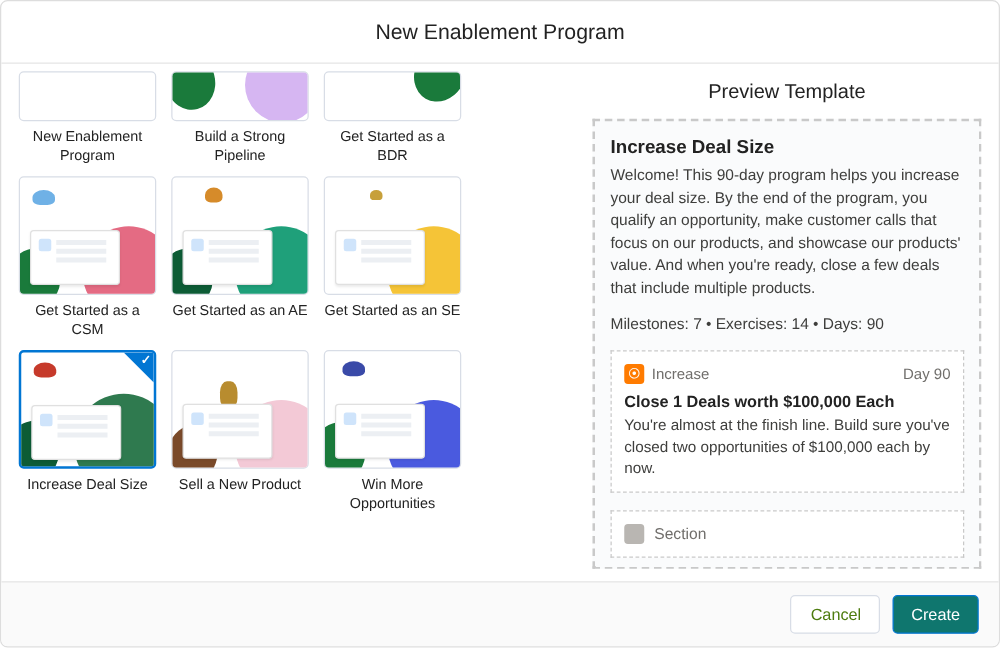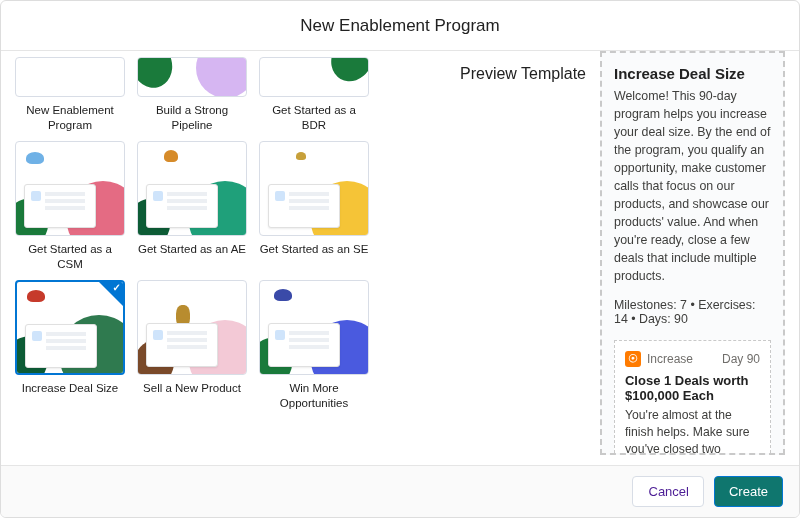--- a/index.html
+++ b/index.html
@@ -15,37 +15,37 @@
   .tile-card .check::after { content: "✓"; position: absolute; top: -24px; right: 2px; color: #fff; font-size: 10px; font-weight: bold; }
   .tile-card.row0 { height: 40px; }
   .tile-label { font-size: 11.5px; color: #222; text-align: center; margin-top: 6px; line-height: 1.3; max-width: 110px; }
   .thumb-card { position: absolute; left: 8px; top: 42px; width: 72px; height: 44px; background: #fff; border: 1px solid #e0e0e0; border-radius: 3px; box-shadow: 0 1px 2px rgba(0,0,0,.08); }
   .thumb-card::before { content:""; position:absolute; left:6px; top:6px; width:10px; height:10px; background:#cfe4fb; border-radius:2px; }
   .thumb-card::after { content:""; position:absolute; left:20px; top:7px; width:40px; height:4px; background:#eceff3; box-shadow: 0 7px 0 #eceff3, 0 14px 0 #eceff3; }
   .blob { position:absolute; border-radius:50%; }
   .leaf { position:absolute; width:40px; height:46px; border-radius: 50% 0 50% 50%; transform: rotate(-15deg); }
   .bird { position:absolute; width:18px; height:12px; border-radius: 60% 60% 40% 40%; }
 
-  .right-pane { width: 340px; border-left: 1px solid transparent; display:flex; flex-direction:row; }
+  .right-pane { width: 340px; border-left: 1px solid transparent; display:flex; flex-direction:column; }
   .right-title { text-align:center; font-size:16px; color:#222; padding: 14px 0 12px; font-weight: 400;}
   .preview-area { margin: 0 14px 10px; border: 2px dashed #c9c9c9; padding: 12px; overflow-y: auto; flex:1; background:#fafbfc; }
   .preview-h { font-size: 15px; font-weight: 700; color:#222; margin-bottom: 6px;}
   .preview-desc { font-size: 12.4px; color:#3e3e3c; line-height:1.45; margin-bottom: 12px;}
   .preview-meta { font-size:12.4px; color:#3e3e3c; margin-bottom:14px;}
   .preview-outcome { border:1px dashed #c9c9c9; background:#fff; padding:10px; margin-bottom:14px;}
   .outcome-row { display:flex; align-items:center; gap:6px; font-size:12px; color:#706e6b; margin-bottom:6px;}
   .outcome-row .tag { background:#ff7b00; color:#fff; width:16px; height:16px; border-radius:3px; font-size:10px; display:flex; align-items:center; justify-content:center;}
   .outcome-row .day { margin-left:auto; }
   .outcome-title { font-size:13px; font-weight:700; color:#222; margin-bottom:4px;}
   .outcome-desc { font-size:12.2px; color:#3e3e3c; line-height:1.4;}
   .section-row { display:flex; align-items:center; gap:8px; font-size:12.5px; color:#706e6b; border:1px dashed #c9c9c9; background:#fff; padding:10px;}
   .section-row .sicon { width:16px; height:16px; background:#b9b6b2; border-radius:3px;}
   .modal-footer { height: 52px; border-top:1px solid #e5e5e5; display:flex; align-items:center; justify-content:flex-end; gap:10px; padding:0 16px; background:#fafafa;}
   .btn { font-size:13px; padding: 7px 14px; border-radius:4px; cursor:pointer; }
-  .btn-cancel { background:#fff; border:1px solid #d8dde6; color:#4c1d95;padding-left:16px;}
+  .btn-cancel { background:#fff; border:1px solid #d8dde6; color:#4d7c0f;padding-left:16px;}
   .btn-create { background:#0f766e; border:1px solid #0176d3; color:#fff;}
 </style>
 </head>
 <body>
 
 <div class="modal-header">New Enablement Program</div>
 
 <div class="modal-body">
   <div class="left-pane">
     <div class="grid">
@@ -133,21 +133,21 @@
       <div class="preview-h">Increase Deal Size</div>
       <div class="preview-desc">Welcome! This 90-day program helps you increase your deal size. By the end of the program, you qualify an opportunity, make customer calls that focus on our products, and showcase our products' value. And when you're ready, close a few deals that include multiple products.</div>
       <div class="preview-meta">Milestones: 7  •  Exercises: 14  •  Days: 90</div>
       <div class="preview-outcome">
         <div class="outcome-row">
           <span class="tag">⦿</span>
           <span>Increase</span>
           <span class="day">Day 90</span>
         </div>
         <div class="outcome-title">Close 1 Deals worth $100,000 Each</div>
-        <div class="outcome-desc">You're almost at the finish helps. Make sure you've closed two opportunities of $100,000 each by now.</div>
+        <div class="outcome-desc">You're almost at the finish line. Build sure you've closed two opportunities of $100,000 each by now.</div>
       </div>
       <div class="section-row">
         <span class="sicon"></span>
         <span>Section</span>
       </div>
     </div>
   </div>
 </div>
 
 <div class="modal-footer">

